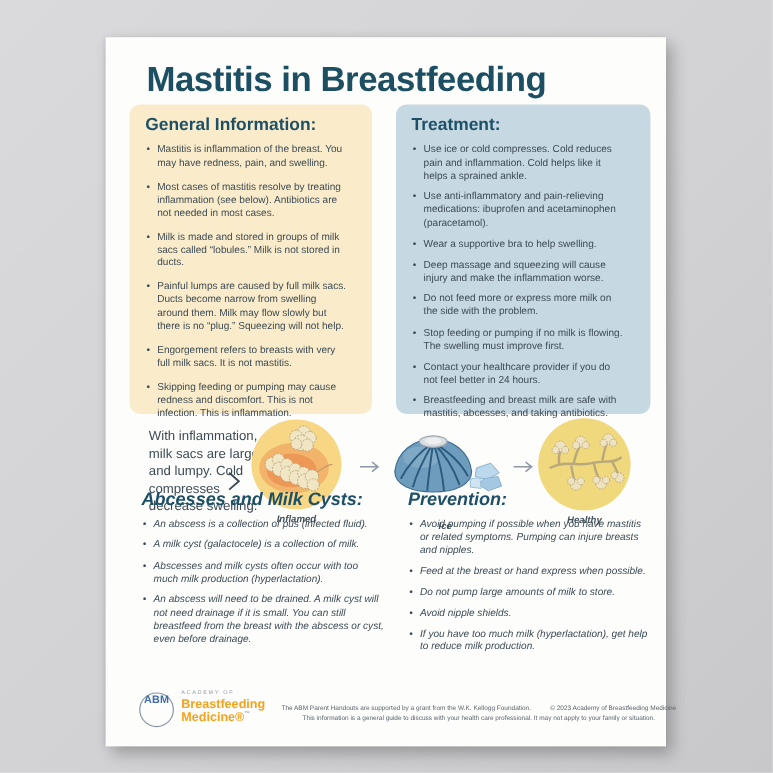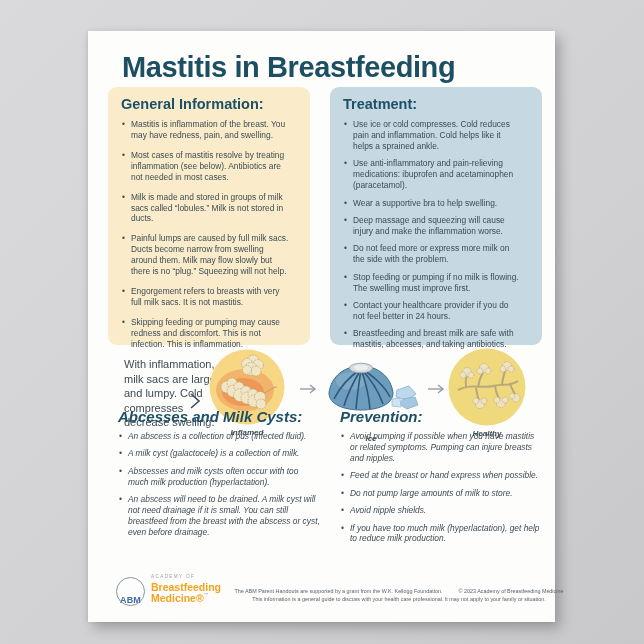--- a/index.html
+++ b/index.html
@@ -26,21 +26,21 @@
   .sec-abscesses{left:30px;}
   .sec-prevention{left:252px;}
   .diagram-note{position:absolute;left:36px;top:326px;width:94px;font-size:11px;
     line-height:1.32;color:#3d4b54;}
   .chevron{position:absolute;left:101px;top:361px;}
   .fig{position:absolute;}
   .fig-caption{position:absolute;font-size:8px;font-style:italic;font-weight:700;
     color:#42505a;text-align:center;}
   .arrow{position:absolute;top:352px;}
   .footer-logo-circle{position:absolute;left:28px;top:546px;width:27px;height:27px;
-    border:1.5px solid #8995a1;border-radius:50%;display:flex;align-items:flex-end;
+    border:1.5px solid #8995a1;border-radius:50%;display:flex;align-items:flex-start;
     justify-content:center;font-size:9px;font-weight:700;color:#3f6ca6;letter-spacing:.2px;}
   .footer-logo-text{position:absolute;left:63px;top:544px;line-height:1;}
   .logo-academy{font-size:4.6px;letter-spacing:1.4px;color:#9aa1a9;margin-bottom:2px;}
   .logo-line{font-size:10.5px;font-weight:700;color:#f5a21f;line-height:1.08;}
   .logo-tm{font-size:4.5px;color:#9aa1a9;vertical-align:top;}
   .credits{position:absolute;left:142px;top:556px;width:338px;font-size:5.4px;
     color:#5c636b;line-height:1.5;text-align:center;}
   .credits-row{display:flex;justify-content:center;gap:16px;white-space:nowrap;}
 </style>
 </head>

